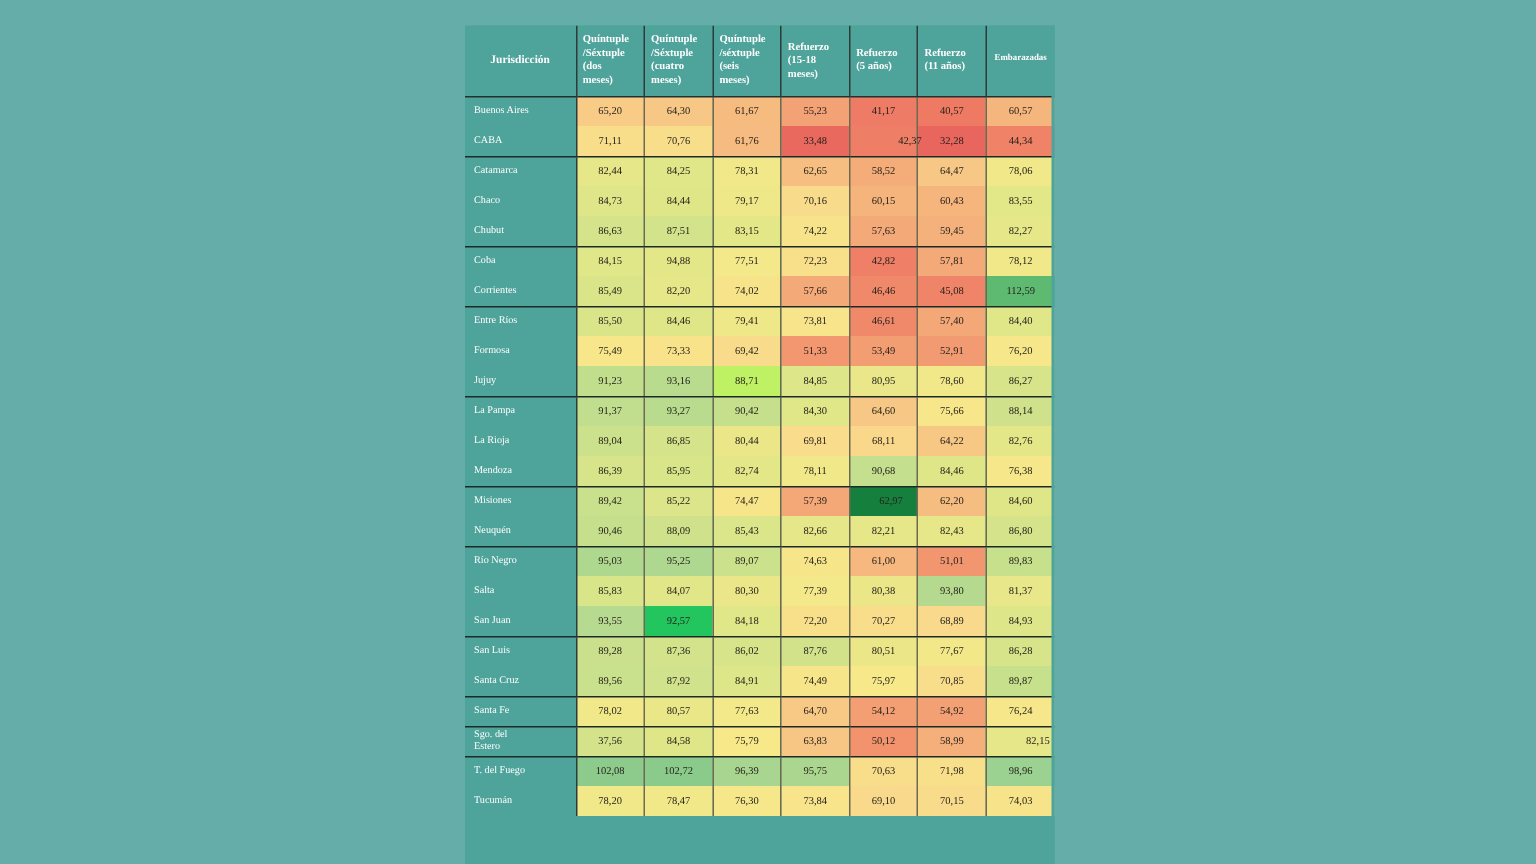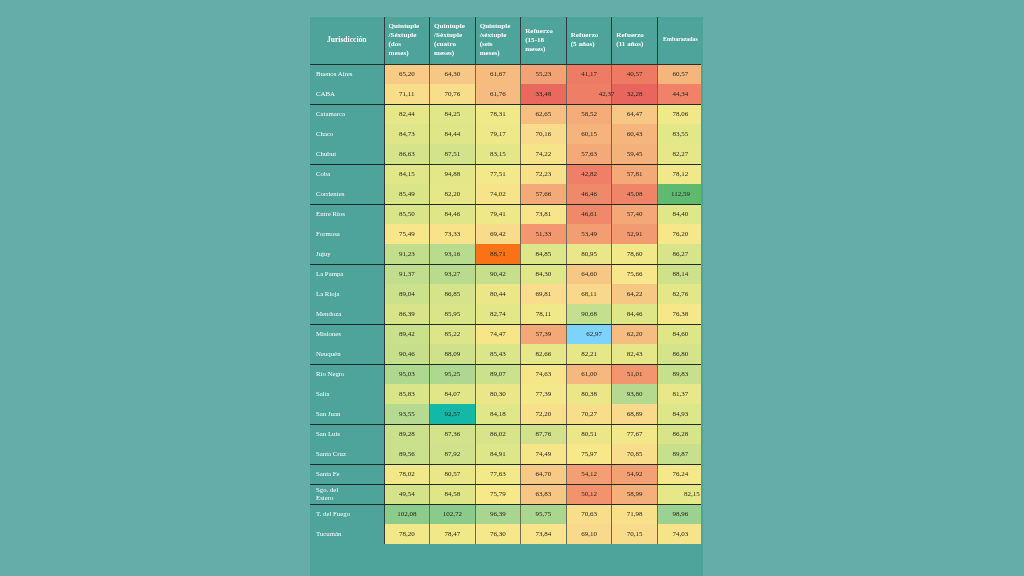--- a/index.html
+++ b/index.html
@@ -235,21 +235,21 @@
             <td class="val" style="background-color: rgb(249, 219, 140);">69,42</td>
             <td class="val" style="background-color: rgb(242, 151, 112);">51,33</td>
             <td class="val" style="background-color: rgb(243, 157, 114);">53,49</td>
             <td class="val" style="background-color: rgb(242, 155, 114);">52,91</td>
             <td class="val" style="background-color: rgb(246, 232, 138);">76,20</td>
           </tr>
           <tr class="grp-end">
             <td class="jur">Jujuy</td>
             <td class="val" style="background-color: rgb(193, 222, 141);">91,23</td>
             <td class="val" style="background-color: rgb(184, 219, 142);">93,16</td>
-            <td class="val" style="background-color: #f97316;">88,71</td>
+            <td class="val" style="background-color: #bef264;">88,71</td>
             <td class="val" style="background-color: rgb(221, 230, 137);">84,85</td>
             <td class="val" style="background-color: rgb(233, 231, 137);">80,95</td>
             <td class="val" style="background-color: rgb(240, 232, 137);">78,60</td>
             <td class="val" style="background-color: rgb(215, 228, 138);">86,27</td>
           </tr>
           <tr>
             <td class="jur">La Pampa</td>
             <td class="val" style="background-color: rgb(193, 222, 142);">91,37</td>
             <td class="val" style="background-color: rgb(184, 219, 142);">93,27</td>
             <td class="val" style="background-color: rgb(197, 223, 141);">90,42</td>
@@ -277,21 +277,21 @@
             <td class="val" style="background-color: rgb(196, 223, 141);">90,68</td>
             <td class="val" style="background-color: rgb(223, 230, 136);">84,46</td>
             <td class="val" style="background-color: rgb(246, 232, 138);">76,38</td>
           </tr>
           <tr>
             <td class="jur">Misiones</td>
             <td class="val" style="background-color: rgb(201, 224, 140);">89,42</td>
             <td class="val" style="background-color: rgb(220, 229, 137);">85,22</td>
             <td class="val" style="background-color: rgb(247, 229, 138);">74,47</td>
             <td class="val" style="background-color: rgb(244, 168, 119);">57,39</td>
-            <td class="val" style="background-color: #7dd3fc; padding-left: 11px;">62,97</td>
+            <td class="val" style="background-color: #15803d; padding-left: 11px;">62,97</td>
             <td class="val" style="background-color: rgb(246, 189, 128);">62,20</td>
             <td class="val" style="background-color: rgb(222, 230, 136);">84,60</td>
           </tr>
           <tr class="grp-end">
             <td class="jur">Neuquén</td>
             <td class="val" style="background-color: rgb(197, 223, 141);">90,46</td>
             <td class="val" style="background-color: rgb(207, 226, 139);">88,09</td>
             <td class="val" style="background-color: rgb(219, 229, 137);">85,43</td>
             <td class="val" style="background-color: rgb(229, 231, 136);">82,66</td>
             <td class="val" style="background-color: rgb(230, 231, 136);">82,21</td>
@@ -314,21 +314,21 @@
             <td class="val" style="background-color: rgb(225, 231, 136);">84,07</td>
             <td class="val" style="background-color: rgb(235, 231, 137);">80,30</td>
             <td class="val" style="background-color: rgb(243, 232, 138);">77,39</td>
             <td class="val" style="background-color: rgb(235, 231, 137);">80,38</td>
             <td class="val" style="background-color: rgb(181, 218, 143);">93,80</td>
             <td class="val" style="background-color: rgb(232, 231, 137);">81,37</td>
           </tr>
           <tr class="grp-end">
             <td class="jur">San Juan</td>
             <td class="val" style="background-color: rgb(182, 218, 143);">93,55</td>
-            <td class="val" style="background-color: #14b8a6;">92,57</td>
+            <td class="val" style="background-color: #22c55e;">92,57</td>
             <td class="val" style="background-color: rgb(224, 231, 136);">84,18</td>
             <td class="val" style="background-color: rgb(248, 224, 139);">72,20</td>
             <td class="val" style="background-color: rgb(248, 221, 139);">70,27</td>
             <td class="val" style="background-color: rgb(249, 218, 140);">68,89</td>
             <td class="val" style="background-color: rgb(221, 230, 137);">84,93</td>
           </tr>
           <tr>
             <td class="jur">San Luis</td>
             <td class="val" style="background-color: rgb(202, 224, 140);">89,28</td>
             <td class="val" style="background-color: rgb(210, 227, 139);">87,36</td>
@@ -354,21 +354,21 @@
             <td class="val" style="background-color: rgb(234, 231, 137);">80,57</td>
             <td class="val" style="background-color: rgb(243, 232, 138);">77,63</td>
             <td class="val" style="background-color: rgb(247, 201, 133);">64,70</td>
             <td class="val" style="background-color: rgb(243, 159, 115);">54,12</td>
             <td class="val" style="background-color: rgb(243, 161, 116);">54,92</td>
             <td class="val" style="background-color: rgb(246, 232, 138);">76,24</td>
           </tr>
           <tr class="grp-end">
             <td class="jur">Sgo. del
 Estero</td>
-            <td class="val" style="background-color: rgb(212, 227, 138);">49,54</td>
+            <td class="val" style="background-color: rgb(212, 227, 138);">37,56</td>
             <td class="val" style="background-color: rgb(222, 230, 136);">84,58</td>
             <td class="val" style="background-color: rgb(247, 232, 138);">75,79</td>
             <td class="val" style="background-color: rgb(247, 197, 132);">63,83</td>
             <td class="val" style="background-color: rgb(242, 147, 110);">50,12</td>
             <td class="val" style="background-color: rgb(244, 175, 122);">58,99</td>
             <td class="val" style="background-color: rgb(230, 231, 136); padding-left: 24px;">82,15</td>
           </tr>
           <tr>
             <td class="jur">T. del Fuego</td>
             <td class="val" style="background-color: rgb(141, 203, 140);">102,08</td>

